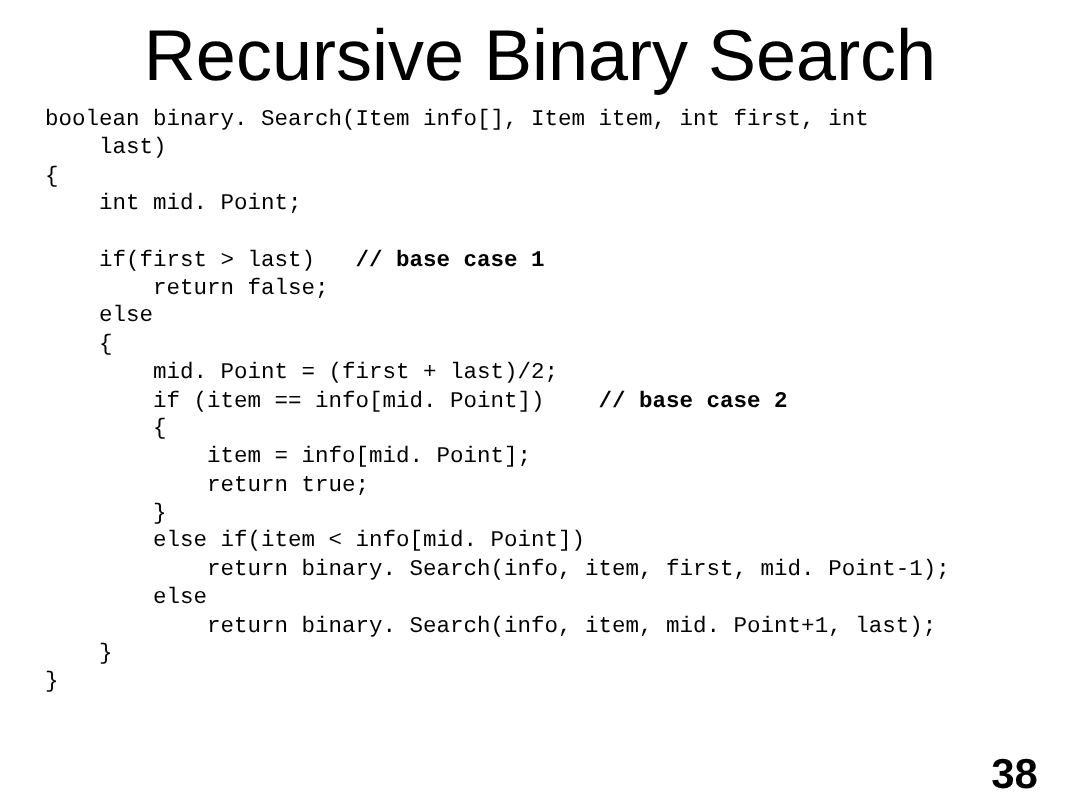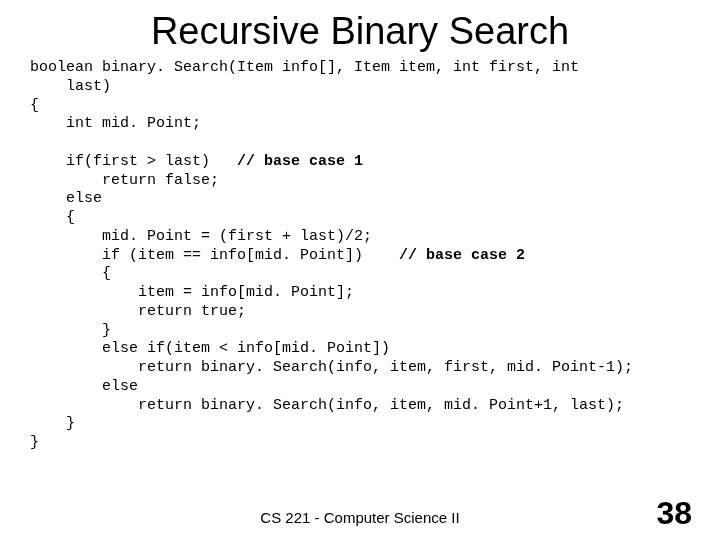--- a/index.html
+++ b/index.html
@@ -12,21 +12,21 @@
     overflow: hidden;
   }
   .slide {
     position: relative;
     width: 720px;
     height: 540px;
     box-sizing: border-box;
   }
   .title {
     text-align: center;
-    font-size: 38px;
+    font-size: 48px;
     font-weight: 400;
     padding-top: 10px;
     padding-bottom: 6px;
   }
   .code {
     font-family: "Courier New", Courier, monospace;
     font-size: 15px;
     line-height: 1.25;
     white-space: pre;
     padding: 0 30px;
@@ -36,21 +36,21 @@
     position: absolute;
     bottom: 14px;
     width: 100%;
     text-align: center;
     font-size: 15px;
   }
   .footer-num {
     position: absolute;
     bottom: 8px;
     right: 28px;
-    font-size: 32px;
+    font-size: 28px;
     font-weight: bold;
   }
 </style>
 </head>
 <body>
 
 <div class="slide">
 
   <div class="title">Recursive Binary Search</div>
 
@@ -69,16 +69,15 @@
 <span>            item = info[mid. Point];</span>
 <span>            return true;</span>
 <span>        }</span>
 <span>        else if(item &lt; info[mid. Point])</span>
 <span>            return binary. Search(info, item, first, mid. Point-1);</span>
 <span>        else</span>
 <span>            return binary. Search(info, item, mid. Point+1, last);</span>
 <span>    }</span>
 <span>}</span></div>
 
-  <div class="footer-center">CS 221 - Computer Science II</div>
   <div class="footer-num">38</div>
 
 </div>
 
 </body></html>

